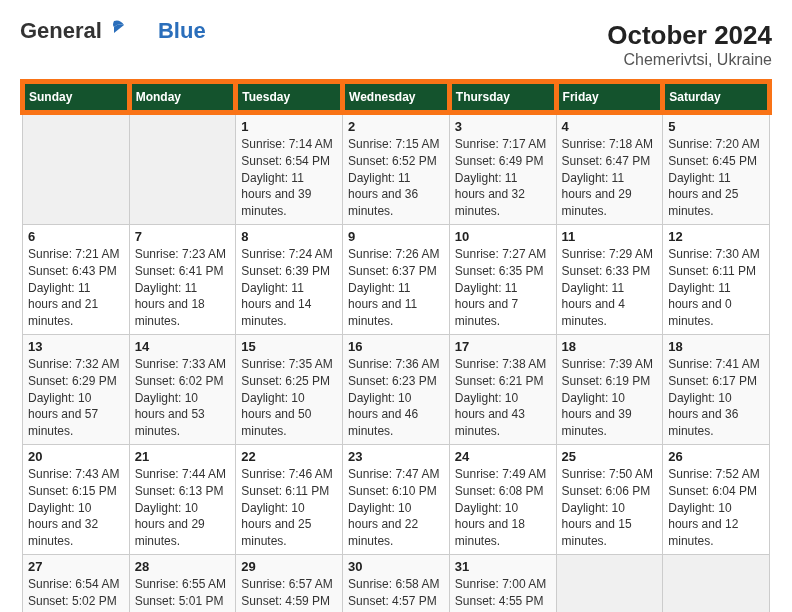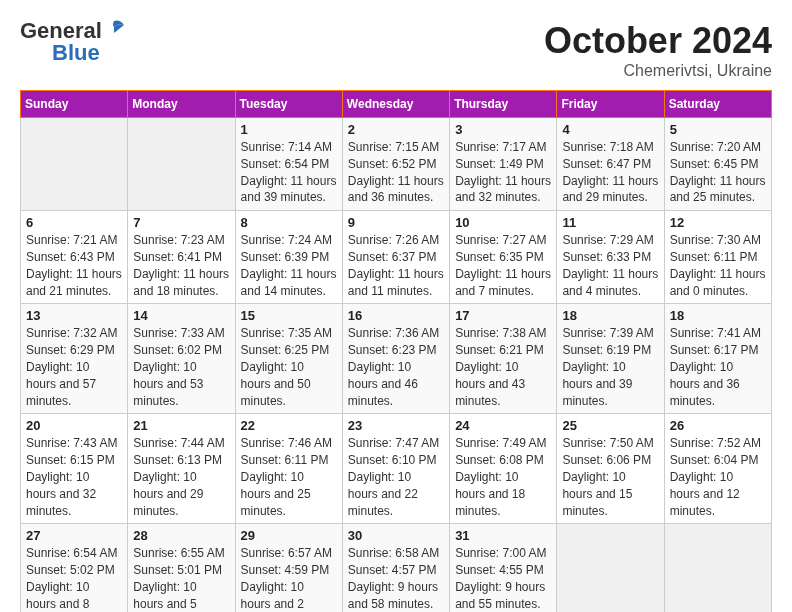--- a/index.html
+++ b/index.html
@@ -11,61 +11,61 @@
       padding: 20px;
     }
     .header {
       display: flex;
       justify-content: space-between;
       align-items: flex-start;
       margin-bottom: 10px;
     }
     .logo {
       display: flex;
-      flex-direction: column;
+      flex-direction: row;
       align-items: flex-start;
     }
     .logo-general {
       font-size: 22px;
       font-weight: bold;
       color: #333;
       line-height: 1;
     }
     .logo-blue {
       font-size: 22px;
       font-weight: bold;
       color: #2a6ebb;
       line-height: 1;
       margin-left: 32px;
     }
     .title-block {
       text-align: right;
     }
     .title-month {
-      font-size: 36px;
+      font-size: 26px;
       font-weight: bold;
       color: #222;
     }
     .title-location {
       font-size: 16px;
       color: #555;
     }
     .calendar {
       width: 100%;
       border-collapse: collapse;
       font-size: 11px;
     }
     .calendar thead th {
-      background-color: #a21caf;
+      background-color: #14532d;
       color: #fff;
       padding: 6px 4px;
       text-align: left;
       font-size: 12px;
       font-weight: bold;
-      border: 1px solid #f97316;
+      border: 5px solid #f97316;
     }
     .calendar tbody td {
       border: 1px solid #ccc;
       vertical-align: top;
       padding: 4px 5px;
       width: 107px;
       min-height: 80px;
       background: #fff;
     }
     .calendar tbody tr:nth-child(odd) td {
@@ -134,21 +134,21 @@
         </td>
         <td>
           <span class="day-num">2</span>
           <div class="day-info">Sunrise: 7:15 AM
 Sunset: 6:52 PM
 Daylight: 11 hours and 36 minutes.</div>
         </td>
         <td>
           <span class="day-num">3</span>
           <div class="day-info">Sunrise: 7:17 AM
-Sunset: 1:49 PM
+Sunset: 6:49 PM
 Daylight: 11 hours and 32 minutes.</div>
         </td>
         <td>
           <span class="day-num">4</span>
           <div class="day-info">Sunrise: 7:18 AM
 Sunset: 6:47 PM
 Daylight: 11 hours and 29 minutes.</div>
         </td>
         <td>
           <span class="day-num">5</span>

